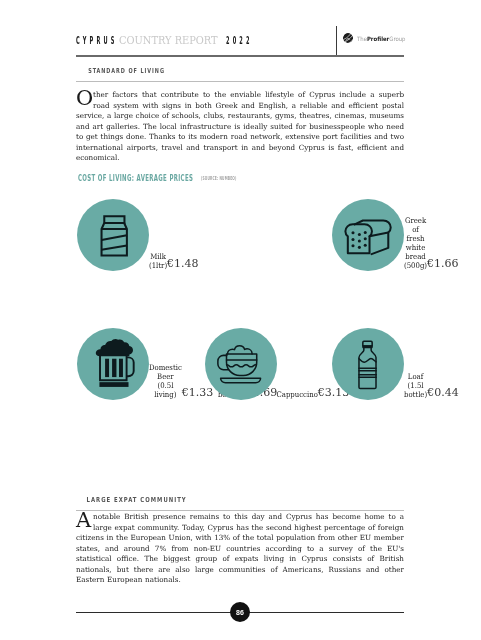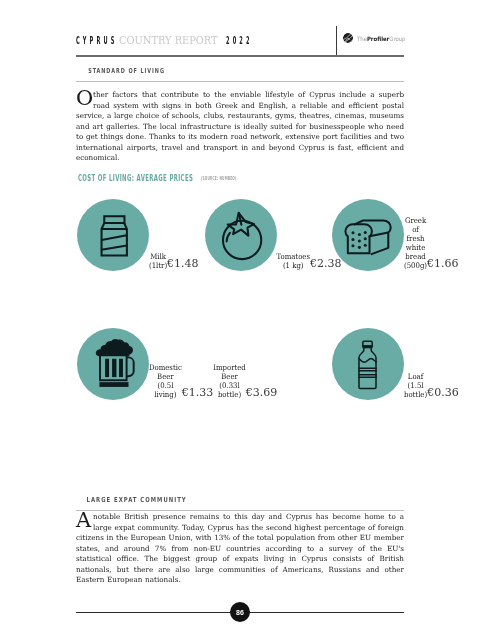--- a/index.html
+++ b/index.html
@@ -127,34 +127,20 @@
         <path d="M24.2 50.1 49.2 45.8"></path>
         </g>
           </svg>
       </div>
       <div class="cap">Milk (1ltr)</div>
       <div class="price">€1.48</div>
     </div>
     <div class="cell">
       <div class="circ">
         <svg viewBox="0 0 71 71" width="72" height="72">
-            <g fill="none" stroke="#0d1b1e" stroke-width="2.0" stroke-linejoin="round" stroke-linecap="round">
-        <circle cx="36.6" cy="40.4" r="18.9"></circle>
-        <path d="M24.6 33.4a13.8 13.8 0 0 0-3.3 8.4"></path>
-        <path d="M33.3 13.7 35.9 25.4"></path>
-        <path d="M33.2 13.7 30.6 25.1 22.3 25.1 28.8 29.9 27.7 34.7 35.6 30.2 42.8 36.1 41.9 28.2 48.3 24.7 40.1 22.6Z"></path>
-        </g>
-          </svg>
-      </div>
-      <div class="cap">Tomatoes (1 kg)</div>
-      <div class="price">€2.38</div>
-    </div>
-    <div class="cell">
-      <div class="circ">
-        <svg viewBox="0 0 71 71" width="72" height="72">
         <g fill="none" stroke="#0d1b1e" stroke-width="2.0" stroke-linejoin="round" stroke-linecap="round">
         <path d="M13.2 31.9c0-3.9 3.1-6.9 7.4-6.9h11.4c4.3 0 7.4 3 7.4 6.9 0 2.1-.9 3.8-2.4 4.9v16.7H15.6V36.8c-1.5-1.1-2.4-2.8-2.4-4.9Z"></path>
         <path d="M22.4 25.1 30.5 21.2h20c4.3 0 7.4 3 7.4 6.9 0 2.1-.9 3.8-2.4 4.9v15.2l-16.5 6.2"></path>
         <path d="M37 36.8 55.5 33"></path>
         </g>
         <g fill="#0d1b1e">
         <circle cx="20.7" cy="33.3" r="1.5"></circle>
               <circle cx="20.7" cy="39.9" r="1.5"></circle>
               <circle cx="20.7" cy="46.2" r="1.5"></circle>
         <circle cx="27" cy="35" r="1.5"></circle>
@@ -193,33 +179,49 @@
 (0.5l living)</div>
       <div class="price">€1.33</div>
       <div class="cap cap2">Imported Beer
 (0.33l bottle)</div>
       <div class="price">€3.69</div>
     </div>
     <div class="cell">
       <div class="circ">
         <svg viewBox="0 0 71 71" width="72" height="72">
         <g fill="none" stroke="#0d1b1e" stroke-width="1.5" stroke-linejoin="round" stroke-linecap="round">
+        <path d="M21.2 25.6v8.2c0 7.2 5.9 13.0 13.1 13.0h3.6c7.2 0 13.1-5.8 13.1-13.0v-8.2z"></path>
+        <path d="M21.5 27.0h-3.2c-3.1 0-5.6 2.5-5.6 5.6v2.9c0 3.1 2.5 5.6 5.6 5.6h4.8"></path>
+        <path d="M22.2 25.6c0-2.6 2.2-4.7 4.9-4.7 .7 0 1.4 .15 2.0 .4 .6-2.2 2.6-3.8 5.0-3.8 2.3 0 4.3 1.5 5.0 3.6 .7-.4 1.5-.6 2.4-.6 2.7 0 4.9 2.1 4.9 4.7 0 .1 0 .3 0 .4"></path>
+        <path d="M21.2 31.6h29.8"></path>
+        <path d="M21.3 36.3c2.4 0 2.4 2.0 4.8 2.0s2.4-2.0 4.8-2.0 2.4 2.0 4.8 2.0 2.4-2.0 4.8-2.0 2.4 2.0 4.8 2.0 2.4-2.0 4.8-2.0"></path>
+        <path d="M15.4 49.6h39.4c0 2.6-2.2 4.4-4.8 4.4H20.2c-2.6 0-4.8-1.8-4.8-4.4Z"></path>
+        </g>
+          </svg>
+      </div>
+      <div class="cap">Cappuccino</div>
+      <div class="price">€3.13</div>
+    </div>
+    <div class="cell">
+      <div class="circ">
+        <svg viewBox="0 0 71 71" width="72" height="72">
+        <g fill="none" stroke="#0d1b1e" stroke-width="1.5" stroke-linejoin="round" stroke-linecap="round">
         <path d="M31.5 13.1h7.0c.6 0 1.1.5 1.1 1.1v3.5H30.4v-3.5c0-.6.5-1.1 1.1-1.1Z"></path>
         <path d="M30.6 17.7h8.8v1.6h-8.8z"></path>
         <path d="M31.4 19.3v2.6c0 2.0-4.8 3.9-4.8 7.1v29.4c0 .7.6 1.3 1.3 1.3h14.2c.7 0 1.3-.6 1.3-1.3V29.0c0-3.2-4.8-5.1-4.8-7.1v-2.6"></path>
         <path d="M26.6 30.3c2.6 2.8 4.0 3.4 5.4 3.4 2.8 0 4.0-3.6 6.4-3.6 1.9 0 3.1 1.9 5.0 3.3"></path>
         <path d="M26.6 39.7h17.0"></path>
               <path d="M26.6 42.2h17.0"></path>
         <path d="M26.6 46.0h17.0"></path>
               <path d="M26.6 48.5h17.0"></path>
         </g>
           </svg>
       </div>
       <div class="cap">Loaf (1.5l bottle)</div>
-      <div class="price">€0.36</div>
+      <div class="price">€0.44</div>
     </div>
   </div>
 
   <div class="sec-head" style="top:492.5px;padding-left:2px"><span style="transform:scaleX(0.855)">LARGE EXPAT COMMUNITY</span></div>
   <div class="rule-thin" style="top:509.7px"></div>
 
   <div class="para" style="top:512px">
     <span class="dropcap">A</span><span>notable British presence remains to this day and Cyprus has become home to a large expat community. Today, Cyprus has the second highest percentage of foreign citizens in the European Union, with 13% of the total population from other EU member states, and around 7% from non-EU countries according to a survey of the EU's statistical office. The biggest group of expats living in Cyprus consists of British nationals, but there are also large communities of Americans, Russians and other Eastern European nationals.</span>
   </div>
 

